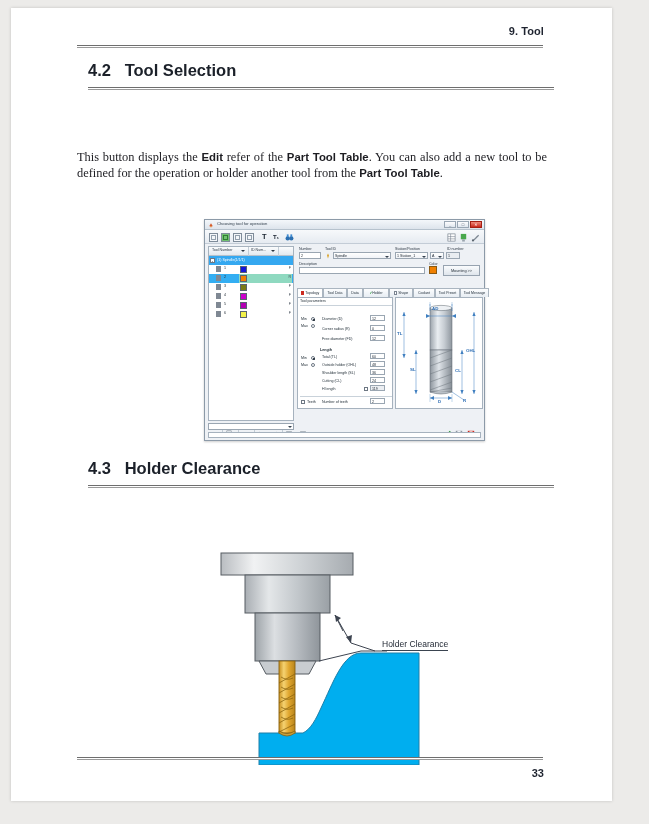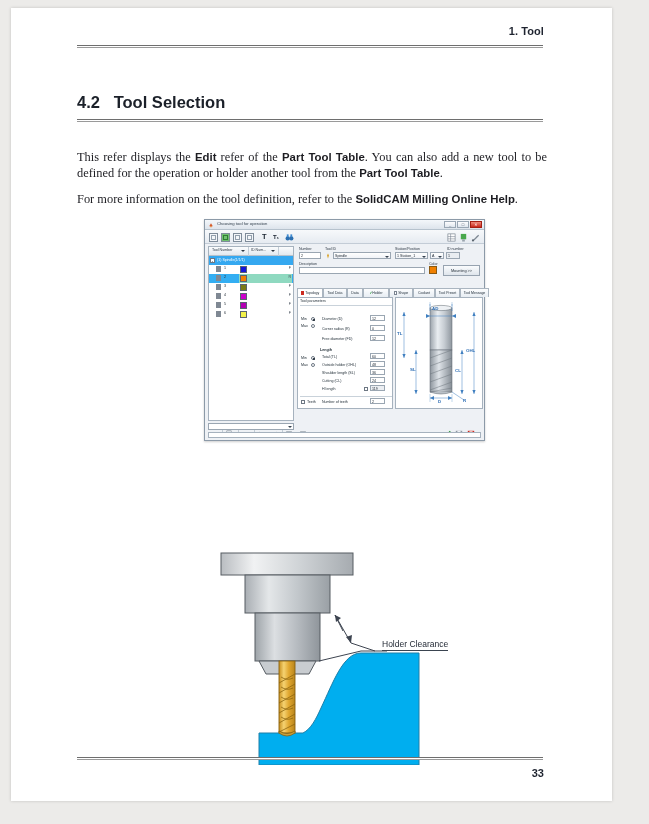--- a/index.html
+++ b/index.html
@@ -4,21 +4,21 @@
 <style>
   html,body{margin:0;padding:0;background:#ecebe9;}
   body{width:649px;height:824px;overflow:hidden;font-family:"Liberation Serif",serif;}
   #page{position:absolute;left:11px;top:8px;width:601px;height:793px;background:#ffffff;box-shadow:0 0 3px rgba(0,0,0,.18);}
 
   .hdr-rule{position:absolute;left:66px;top:37px;width:466px;height:3px;
     background:linear-gradient(to bottom,#6e6e6e 0,#6e6e6e 1px,#ffffff 1px,#ffffff 2px,#9a9a9a 2px,#9a9a9a 3px);}
   .hdr-text{position:absolute;right:68px;top:17px;font-family:"Liberation Sans",sans-serif;
     font-size:11px;font-weight:bold;color:#1f2430;letter-spacing:.1px;}
 
-  .sec{position:absolute;left:66px;width:470px;margin-top:32px;}
+  .sec{position:absolute;left:77px;width:470px;}
   .sec-title{font-family:"Liberation Sans",sans-serif;font-size:16.5px;font-weight:bold;color:#1b2029;white-space:pre;}
   .sec-rule{margin-top:7px;width:466px;height:3px;
     background:linear-gradient(to bottom,#6e6e6e 0,#6e6e6e 1px,#ffffff 1px,#ffffff 2px,#9a9a9a 2px,#9a9a9a 3px);}
 
   .para{position:absolute;left:66px;width:470px;font-family:"Liberation Serif",serif;
     font-size:12.4px;line-height:15.6px;color:#1d1d22;text-align:justify;}
   .para b{font-family:"Liberation Sans",sans-serif;font-size:11.4px;font-weight:bold;}
 
   
   #dlg{position:absolute;left:193px;top:211px;width:281px;height:222px;background:#eef1f5;
@@ -107,31 +107,30 @@
     background:linear-gradient(to bottom,#6e6e6e 0,#6e6e6e 1px,#ffffff 1px,#ffffff 2px,#9a9a9a 2px,#9a9a9a 3px);}
   .foot-num{position:absolute;right:68px;bottom:22px;font-family:"Liberation Sans",sans-serif;
     font-size:11px;font-weight:bold;color:#1f2430;}
 </style>
 </head>
 <body>
 
 <div id="page">
 
   <div class="hdr-rule"></div>
-  <div class="hdr-text">1. Tool</div>
+  <div class="hdr-text">9. Tool</div>
 
   <div class="sec" style="top:53px">
     <div class="sec-title">4.2   Tool Selection</div>
     <div class="sec-rule"></div>
   </div>
 
 
-  <div class="para" style="top:142px"><span>This refer displays the </span><b>Edit</b><span> refer of  the </span><b>Part Tool Table</b><span>. You can also add a new tool to be defined for the operation or holder another tool from the </span><b>Part Tool Table</b><span>.</span></div>
-
-  <div class="para" style="top:184px"><span>For more information on the tool definition, refer to the </span><b>SolidCAM Milling Online Help</b><span>.</span></div>
+  <div class="para" style="top:142px"><span>This button displays the </span><b>Edit</b><span> refer of  the </span><b>Part Tool Table</b><span>. You can also add a new tool to be defined for the operation or holder another tool from the </span><b>Part Tool Table</b><span>.</span></div>
+
 
   <div id="dlg">
 
     <div class="tbar">
       <svg class="appico" viewBox="0 0 10 10">
         <path d="M2 7 L5 2 L8 7 Z" fill="#d4582a"></path>
           <circle cx="5" cy="7.5" r="1.4" fill="#e0863f"></circle>
       </svg>
       <span class="tt">Choosing tool for operation</span>
       <div class="wbtns">
@@ -430,20 +429,24 @@
         </svg>
       <svg class="bbtn" style="left:261px" viewBox="0 0 10 10">
         <rect x="1" y="1" width="8" height="8" fill="#cc2a20"></rect>
         <rect x="3" y="1" width="4" height="3.5" fill="#f0b9b4"></rect>
         </svg>
     </div>
 
     <div class="statusbar"></div>
   </div>
 
+  <div class="sec" style="top:451px">
+    <div class="sec-title">4.3   Holder Clearance</div>
+    <div class="sec-rule"></div>
+  </div>
 
 
   <div id="fig">
     <svg viewBox="0 0 270 222" style="width:270px;height:222px">
       <defs>
         <linearGradient id="gFlange" x1="0" y1="0" x2="1" y2="0">
           <stop offset="0" stop-color="#b9bdc1"></stop>
             <stop offset=".25" stop-color="#f1f2f3"></stop>
           <stop offset=".6" stop-color="#cfd3d6"></stop>
             <stop offset="1" stop-color="#a6abb0"></stop>

